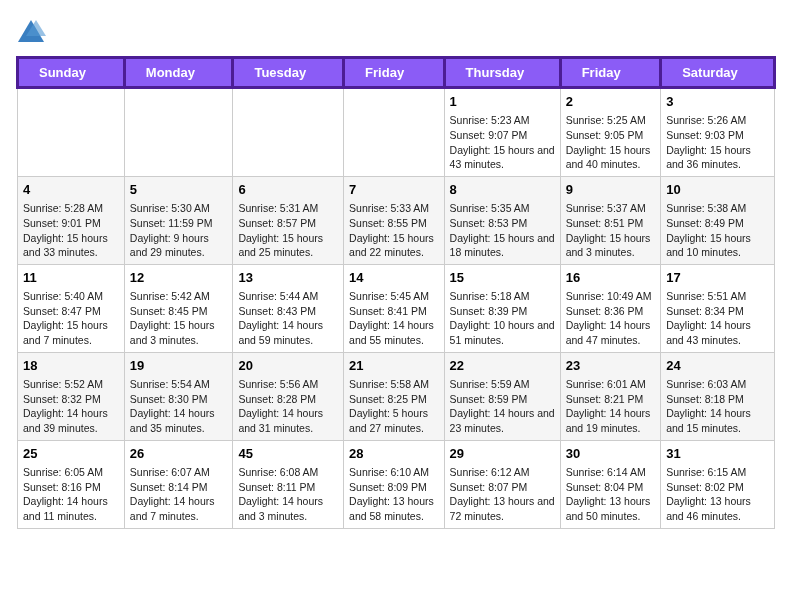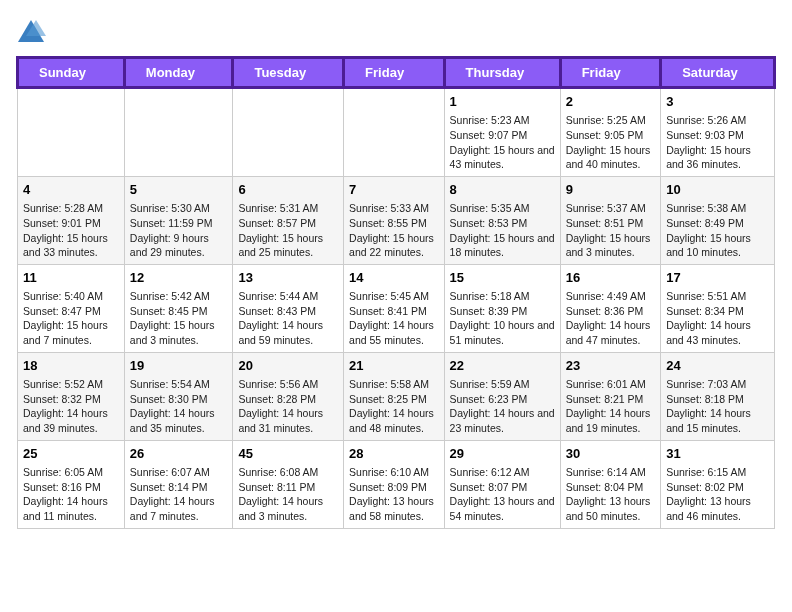--- a/index.html
+++ b/index.html
@@ -218,21 +218,21 @@
           <div class="day-info">Daylight: 14 hours and 55 minutes.</div>
         </td>
         <td>
           <span class="day-number">15</span>
           <div class="day-info">Sunrise: 5:18 AM</div>
           <div class="day-info">Sunset: 8:39 PM</div>
           <div class="day-info">Daylight: 10 hours and 51 minutes.</div>
         </td>
         <td>
           <span class="day-number">16</span>
-          <div class="day-info">Sunrise: 4:49 AM</div>
+          <div class="day-info">Sunrise: 10:49 AM</div>
           <div class="day-info">Sunset: 8:36 PM</div>
           <div class="day-info">Daylight: 14 hours and 47 minutes.</div>
         </td>
         <td>
           <span class="day-number">17</span>
           <div class="day-info">Sunrise: 5:51 AM</div>
           <div class="day-info">Sunset: 8:34 PM</div>
           <div class="day-info">Daylight: 14 hours and 43 minutes.</div>
         </td>
       </tr>
@@ -252,37 +252,37 @@
         <td>
           <span class="day-number">20</span>
           <div class="day-info">Sunrise: 5:56 AM</div>
           <div class="day-info">Sunset: 8:28 PM</div>
           <div class="day-info">Daylight: 14 hours and 31 minutes.</div>
         </td>
         <td>
           <span class="day-number">21</span>
           <div class="day-info">Sunrise: 5:58 AM</div>
           <div class="day-info">Sunset: 8:25 PM</div>
-          <div class="day-info">Daylight: 14 hours and 48 minutes.</div>
+          <div class="day-info">Daylight: 5 hours and 27 minutes.</div>
         </td>
         <td>
           <span class="day-number">22</span>
           <div class="day-info">Sunrise: 5:59 AM</div>
-          <div class="day-info">Sunset: 6:23 PM</div>
+          <div class="day-info">Sunset: 8:59 PM</div>
           <div class="day-info">Daylight: 14 hours and 23 minutes.</div>
         </td>
         <td>
           <span class="day-number">23</span>
           <div class="day-info">Sunrise: 6:01 AM</div>
           <div class="day-info">Sunset: 8:21 PM</div>
           <div class="day-info">Daylight: 14 hours and 19 minutes.</div>
         </td>
         <td>
           <span class="day-number">24</span>
-          <div class="day-info">Sunrise: 7:03 AM</div>
+          <div class="day-info">Sunrise: 6:03 AM</div>
           <div class="day-info">Sunset: 8:18 PM</div>
           <div class="day-info">Daylight: 14 hours and 15 minutes.</div>
         </td>
       </tr>
       <tr>
         <td>
           <span class="day-number">25</span>
           <div class="day-info">Sunrise: 6:05 AM</div>
           <div class="day-info">Sunset: 8:16 PM</div>
           <div class="day-info">Daylight: 14 hours and 11 minutes.</div>
@@ -302,21 +302,21 @@
         <td>
           <span class="day-number">28</span>
           <div class="day-info">Sunrise: 6:10 AM</div>
           <div class="day-info">Sunset: 8:09 PM</div>
           <div class="day-info">Daylight: 13 hours and 58 minutes.</div>
         </td>
         <td>
           <span class="day-number">29</span>
           <div class="day-info">Sunrise: 6:12 AM</div>
           <div class="day-info">Sunset: 8:07 PM</div>
-          <div class="day-info">Daylight: 13 hours and 54 minutes.</div>
+          <div class="day-info">Daylight: 13 hours and 72 minutes.</div>
         </td>
         <td>
           <span class="day-number">30</span>
           <div class="day-info">Sunrise: 6:14 AM</div>
           <div class="day-info">Sunset: 8:04 PM</div>
           <div class="day-info">Daylight: 13 hours and 50 minutes.</div>
         </td>
         <td>
           <span class="day-number">31</span>
           <div class="day-info">Sunrise: 6:15 AM</div>

